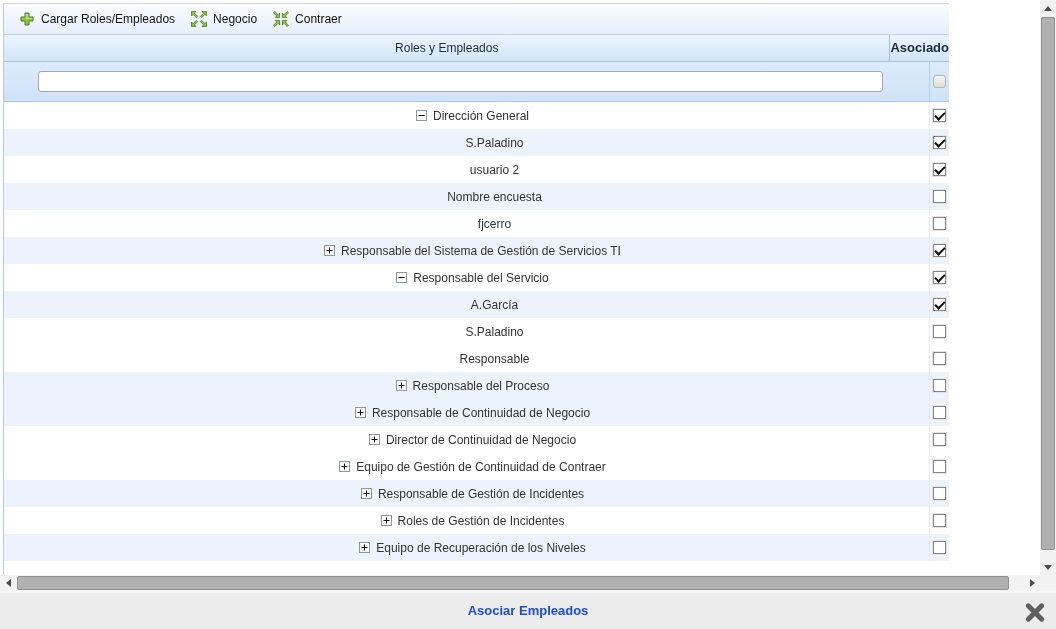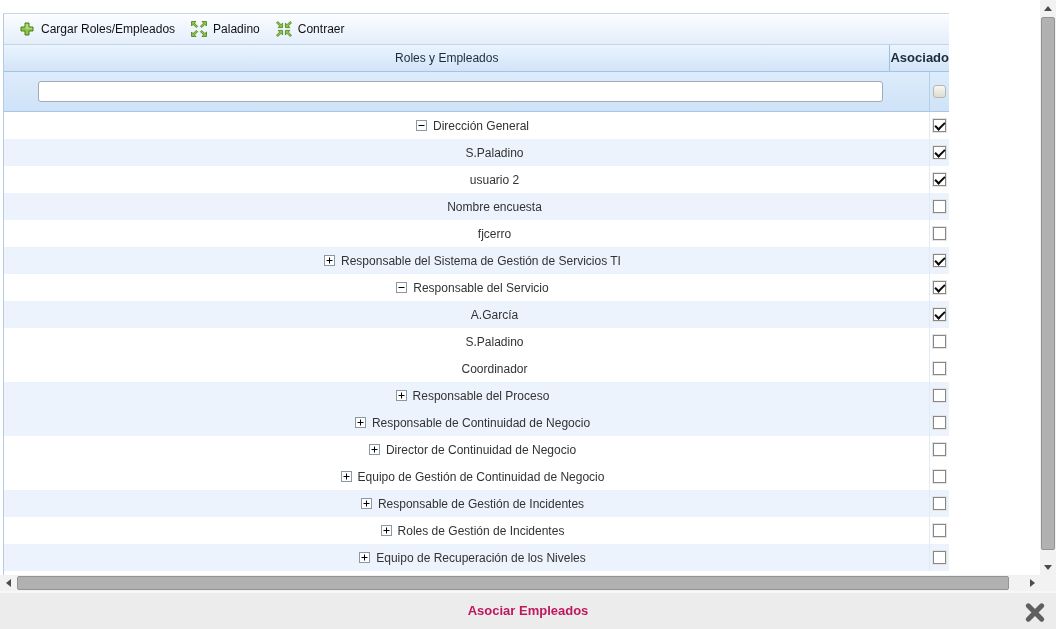--- a/index.html
+++ b/index.html
@@ -1,20 +1,20 @@
 <!DOCTYPE html>
 <html><head>
 <meta charset="utf-8">
 <style>
   * { margin:0; padding:0; box-sizing:border-box; }
   body { background:#fff; font-family:"Liberation Sans", sans-serif; }
   .dialog { position:relative; width:1056px; height:629px; background:#fff; overflow:hidden; }
 
   
-  .inner { position:absolute; left:3px; top:13px; width:946px; height:572px;
+  .inner { position:absolute; left:3px; top:3px; width:946px; height:572px;
            border-left:1px solid #b3cbe3; border-top:1px solid #ccd8e5; background:#fff; }
 
   
   .toolbar { height:31px; display:flex; align-items:center; padding-left:7px;
              background:linear-gradient(#fbfdff,#e4eefb); border-bottom:1px solid #c3d5e9; }
   .tbtn { display:flex; align-items:center; gap:6px; padding:3px 8px; font-size:12px; color:#111; cursor:pointer; }
   .tbtn svg { display:block; }
 
   
   .ghead { height:27px; display:flex; background:linear-gradient(#eaf4fe,#d2e4f7);
@@ -64,21 +64,21 @@
   .tri-l { width:0; height:0; border-top:4px solid transparent; border-bottom:4px solid transparent; border-right:5px solid #4c4c4c; }
   .tri-r { width:0; height:0; border-top:4px solid transparent; border-bottom:4px solid transparent; border-left:5px solid #4c4c4c; }
   .tri-u { width:0; height:0; border-left:4px solid transparent; border-right:4px solid transparent; border-bottom:5px solid #4c4c4c; }
   .tri-d { width:0; height:0; border-left:4px solid transparent; border-right:4px solid transparent; border-top:5px solid #4c4c4c; }
   .corner { position:absolute; left:1040px; top:575px; width:16px; height:16px; background:#f2f2f2; }
 
   
   .footer { position:absolute; left:0; top:591px; width:1056px; height:38px;
             background:#ececec; border-top:2px solid #f7f7f7; }
   .ftitle { display:block; text-align:center; line-height:36px; font-size:13px;
-            font-weight:bold; color:#be185d; }
+            font-weight:bold; color:#1d4ed8; }
   .close { position:absolute; right:11px; top:9px; width:20px; height:20px; cursor:pointer; }
   .xbar { position:absolute; left:-2px; top:8px; width:24px; height:5px;
           background:#5f5f5f; border-radius:3px; }
   .xbar.a { transform:rotate(45deg); } .xbar.b { transform:rotate(-45deg); }
 </style>
 </head>
 <body>
 
 <div class="dialog">
   <div class="inner">
@@ -97,21 +97,21 @@
         <span>
           <svg width="16" height="16" viewBox="0 0 16 16">
             <g fill="#8dc63f" stroke="#4a7c20" stroke-width="0.8">
               <path d="M0.5,0.5 L5,0.5 L3.4,2.1 L6.6,5.3 L5.3,6.6 L2.1,3.4 L0.5,5 Z"></path>
               <path transform="translate(16,0) scale(-1,1)" d="M0.5,0.5 L5,0.5 L3.4,2.1 L6.6,5.3 L5.3,6.6 L2.1,3.4 L0.5,5 Z"></path>
               <path transform="translate(0,16) scale(1,-1)" d="M0.5,0.5 L5,0.5 L3.4,2.1 L6.6,5.3 L5.3,6.6 L2.1,3.4 L0.5,5 Z"></path>
               <path transform="translate(16,16) scale(-1,-1)" d="M0.5,0.5 L5,0.5 L3.4,2.1 L6.6,5.3 L5.3,6.6 L2.1,3.4 L0.5,5 Z"></path>
             </g>
           </svg>
         </span>
-        <span>Paladino</span>
+        <span>Negocio</span>
       </div>
       <div class="tbtn">
         <span>
           <svg width="16" height="16" viewBox="0 0 16 16">
             <g fill="#8dc63f" stroke="#4a7c20" stroke-width="0.8">
               <path d="M6.6,6.6 L2.1,6.6 L3.7,5 L0.5,1.8 L1.8,0.5 L5,3.7 L6.6,2.1 Z"></path>
               <path transform="translate(16,0) scale(-1,1)" d="M6.6,6.6 L2.1,6.6 L3.7,5 L0.5,1.8 L1.8,0.5 L5,3.7 L6.6,2.1 Z"></path>
               <path transform="translate(0,16) scale(1,-1)" d="M6.6,6.6 L2.1,6.6 L3.7,5 L0.5,1.8 L1.8,0.5 L5,3.7 L6.6,2.1 Z"></path>
               <path transform="translate(16,16) scale(-1,-1)" d="M6.6,6.6 L2.1,6.6 L3.7,5 L0.5,1.8 L1.8,0.5 L5,3.7 L6.6,2.1 Z"></path>
             </g>
@@ -216,21 +216,21 @@
         <div class="row">
           <div class="rc-tree lvl1">
             <span class="rlabel">S.Paladino</span>
           </div>
           <div class="rc-assoc">
             <span class="cb"></span>
           </div>
         </div>
         <div class="row">
           <div class="rc-tree lvl1">
-            <span class="rlabel">Coordinador</span>
+            <span class="rlabel">Responsable</span>
           </div>
           <div class="rc-assoc">
             <span class="cb"></span>
           </div>
         </div>
         <div class="row alt">
           <div class="rc-tree lvl0">
             <span class="exp"><svg width="11" height="11" viewBox="0 0 11 11">
                 <rect x="0.5" y="0.5" width="10" height="10" fill="#fff" stroke="#8a97a5"></rect>
                 <line x1="2.5" y1="5.5" x2="8.5" y2="5.5" stroke="#000" stroke-width="1"></line>
@@ -268,21 +268,21 @@
             <span class="cb"></span>
           </div>
         </div>
         <div class="row">
           <div class="rc-tree lvl0">
             <span class="exp"><svg width="11" height="11" viewBox="0 0 11 11">
                 <rect x="0.5" y="0.5" width="10" height="10" fill="#fff" stroke="#8a97a5"></rect>
                 <line x1="2.5" y1="5.5" x2="8.5" y2="5.5" stroke="#000" stroke-width="1"></line>
                 <line x1="5.5" y1="2.5" x2="5.5" y2="8.5" stroke="#000" stroke-width="1"></line>
               </svg></span>
-            <span class="rlabel">Equipo de Gestión de Continuidad de Negocio</span>
+            <span class="rlabel">Equipo de Gestión de Continuidad de Contraer</span>
           </div>
           <div class="rc-assoc">
             <span class="cb"></span>
           </div>
         </div>
         <div class="row alt">
           <div class="rc-tree lvl0">
             <span class="exp"><svg width="11" height="11" viewBox="0 0 11 11">
                 <rect x="0.5" y="0.5" width="10" height="10" fill="#fff" stroke="#8a97a5"></rect>
                 <line x1="2.5" y1="5.5" x2="8.5" y2="5.5" stroke="#000" stroke-width="1"></line>

